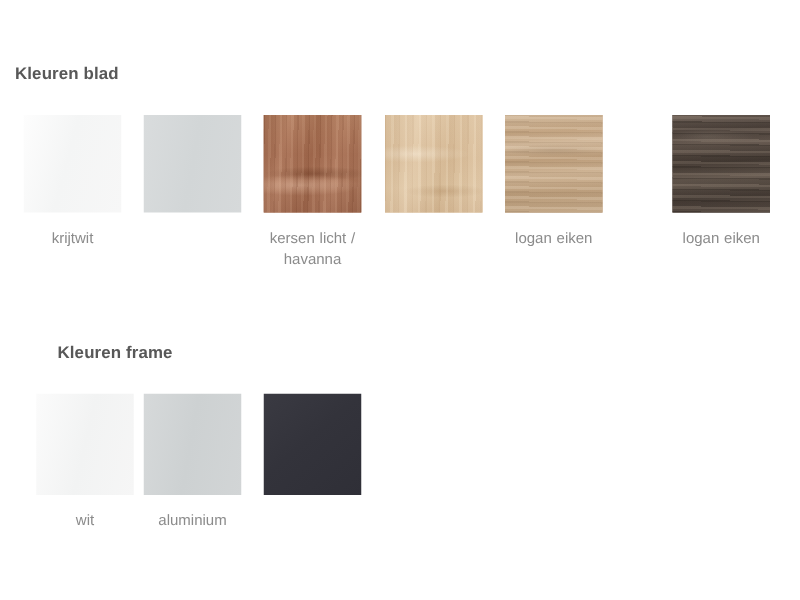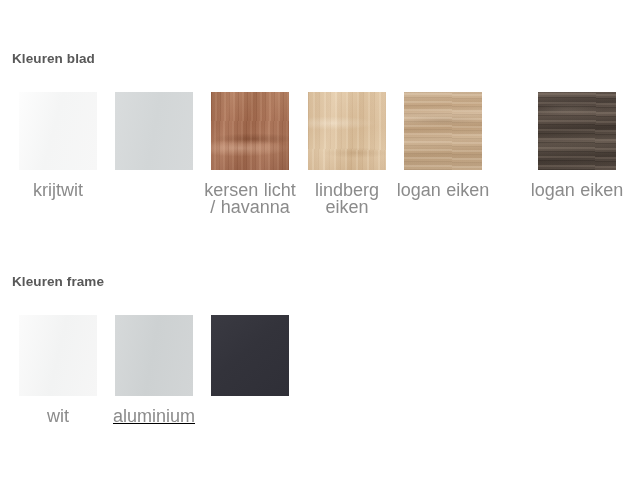--- a/index.html
+++ b/index.html
@@ -28,21 +28,21 @@
   .section-title {
     position: absolute;
     left: 12px;
     font-size: 13.5px;
     font-weight: bold;
     color: #585858;
     letter-spacing: 0.1px;
     white-space: nowrap;
   }
   .section-title.blad { top: 51px; }
-  .section-title.frame { top: 274px; }
+  .section-title.frame { top: 274px; margin-left: 34px; }
 
   .swatch-row {
     position: absolute;
     left: 0;
     top: 0;
     width: 640px;
   }
 
   .swatch-item {
     position: absolute;
@@ -56,39 +56,39 @@
     position: relative;
     overflow: hidden;
     background-color: #ffffff;
   }
 
   .swatch-label {
     margin-top: 12px;
     width: 96px;
     margin-left: -9px;
     text-align: center;
-    font-size: 18px;
+    font-size: 12px;
     line-height: 17px;
     color: #8b8b8b;
     word-spacing: 0.5px;
   }
 
   
   #row-blad { top: 92px; }
   #row-blad .swatch-item:nth-child(1) { left: 19px; }
   #row-blad .swatch-item:nth-child(2) { left: 115px; }
   #row-blad .swatch-item:nth-child(3) { left: 211px; }
   #row-blad .swatch-item:nth-child(4) { left: 308px; }
   #row-blad .swatch-item:nth-child(5) { left: 404px; }
   #row-blad .swatch-item:nth-child(6) { left: 500px; padding-left: 38px; }
 
   
   #row-frame { top: 315px; }
-  #row-frame .swatch-item:nth-child(1) { left: 19px; }
-  #row-frame .swatch-item:nth-child(2) { left: 115px; text-decoration: underline; }
+  #row-frame .swatch-item:nth-child(1) { left: 29px; }
+  #row-frame .swatch-item:nth-child(2) { left: 115px; }
   #row-frame .swatch-item:nth-child(3) { left: 211px; }
   #row-frame .swatch-chip { height: 81px; }
 
   
 
   .m-krijtwit {
     background:
       linear-gradient(105deg, #fdfdfd 0%, #f4f5f5 45%, #f7f7f7 100%);
   }
 
@@ -196,21 +196,20 @@
       <div class="swatch-chip m-lightgrijs"></div>
     </div>
 
     <div class="swatch-item">
       <div class="swatch-chip m-kersen"></div>
       <div class="swatch-label">kersen licht / havanna</div>
     </div>
 
     <div class="swatch-item">
       <div class="swatch-chip m-lindberg"></div>
-      <div class="swatch-label">lindberg eiken</div>
     </div>
 
     <div class="swatch-item">
       <div class="swatch-chip m-robson"></div>
       <div class="swatch-label">logan eiken</div>
     </div>
 
     <div class="swatch-item">
       <div class="swatch-chip m-logan"></div>
       <div class="swatch-label">logan eiken</div>

